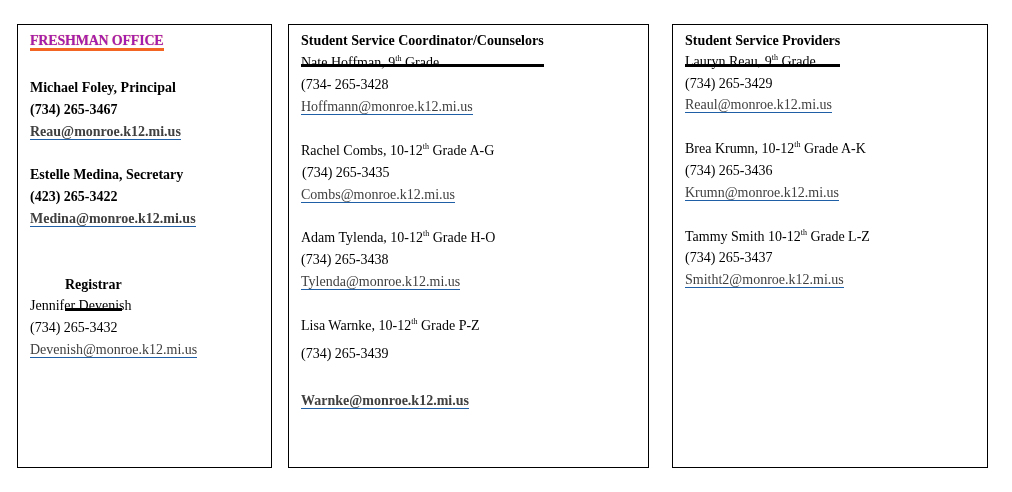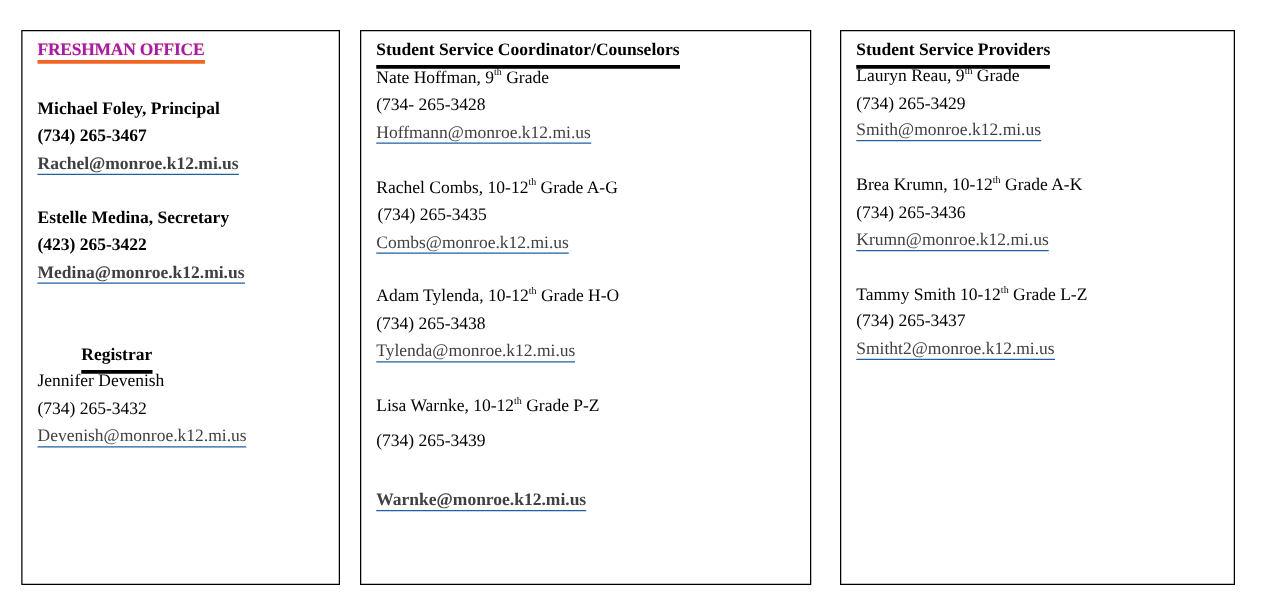--- a/index.html
+++ b/index.html
@@ -30,21 +30,21 @@
       white-space: nowrap;
       font-size: 14px;
       line-height: 16px;
     }
     .bold { font-weight: bold; }
     .heading {
       font-weight: bold;
       display: inline-block;
       border-bottom: 3px solid #000000;
       line-height: 14px;
-      padding-bottom: 4px;
+      padding-bottom: 16px;
     }
     .heading-orange {
       font-weight: bold;
       color: #a21caf;
       display: inline-block;
       border-bottom: 3px solid #f26522;
       line-height: 14px;
       text-shadow: 0 0 1px #f7a26e;
       letter-spacing: -0.2px;
     }
@@ -66,21 +66,21 @@
 
 <div class="box" id="box1"></div>
 
 <div class="line" style="left:30px; top:33px;">
   <span class="heading-orange">FRESHMAN OFFICE</span>
 </div>
 
 <div class="line bold" style="left:30px; top:80px;">Michael Foley, Principal</div>
 <div class="line bold" style="left:30px; top:102px;">(734) 265-3467</div>
 <div class="line bold" style="left:30px; top:124px;">
-  <span class="email">Rachel@monroe.k12.mi.us</span>
+  <span class="email">Reau@monroe.k12.mi.us</span>
 </div>
 
 <div class="line bold" style="left:30px; top:167px;">Estelle Medina, Secretary</div>
 <div class="line bold" style="left:30px; top:189px;">(423) 265-3422</div>
 <div class="line bold" style="left:30px; top:211px;">
   <span class="email">Medina@monroe.k12.mi.us</span>
 </div>
 
 <div class="line" style="left:30px; top:277px;margin-left:35px;">
   <span class="heading">Registrar</span>
@@ -133,21 +133,21 @@
 
 <div class="line" style="left:685px; top:33px;">
   <span class="heading">Student Service Providers</span>
 </div>
 
 <div class="line" style="left:685px; top:54px;">
   <span>Lauryn Reau, 9</span><sup>th</sup><span> Grade</span>
 </div>
 <div class="line" style="left:685px; top:76px;">(734) 265-3429</div>
 <div class="line" style="left:685px; top:97px;">
-  <span class="email">Smith@monroe.k12.mi.us</span>
+  <span class="email">Reaul@monroe.k12.mi.us</span>
 </div>
 
 <div class="line" style="left:685px; top:141px;">
   <span>Brea Krumn, 10-12</span><sup>th</sup><span> Grade A-K</span>
 </div>
 <div class="line" style="left:685px; top:163px;">(734) 265-3436</div>
 <div class="line" style="left:685px; top:185px;">
   <span class="email">Krumn@monroe.k12.mi.us</span>
 </div>
 

